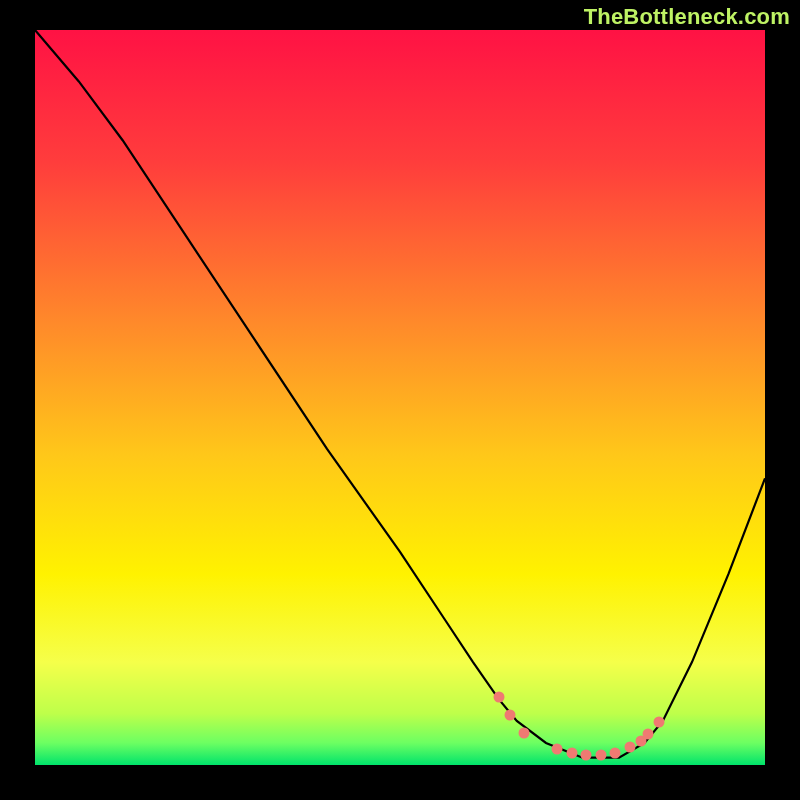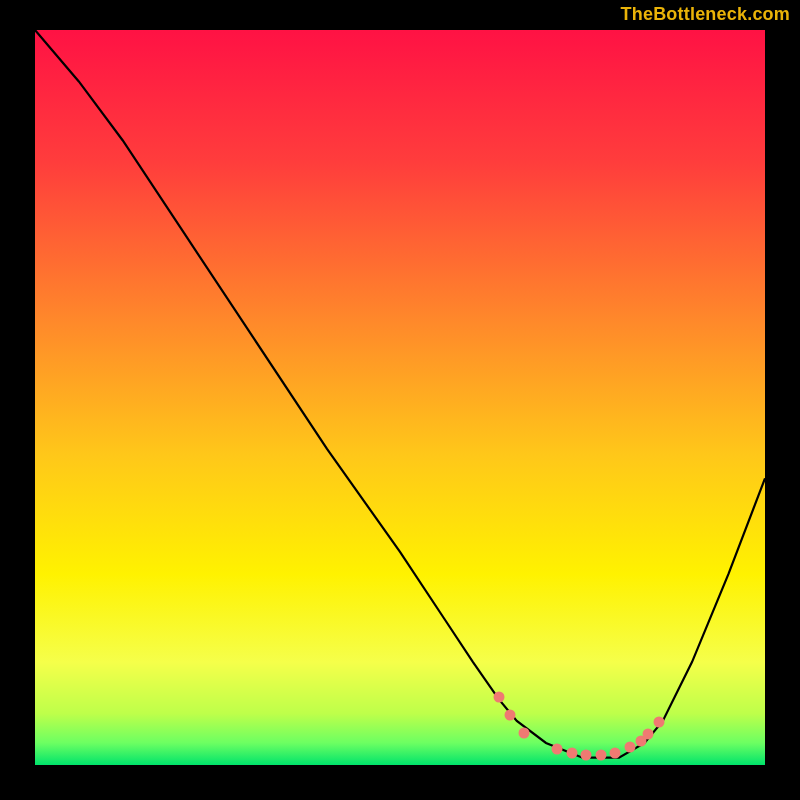--- a/index.html
+++ b/index.html
@@ -14,22 +14,22 @@
   .outer {
     width: 800px;
     height: 800px;
     background: #000;
     position: relative;
   }
   .watermark {
     position: absolute;
     top: 4px;
     right: 10px;
-    color: #eab308;
-    font-size: 18px;
+    color: #bef264;
+    font-size: 22px;
     font-weight: bold;
     letter-spacing: 0.2px;
     z-index: 20;
   }
   .plot {
     position: absolute;
     left: 35px;
     top: 30px;
     width: 730px;
     height: 735px;

